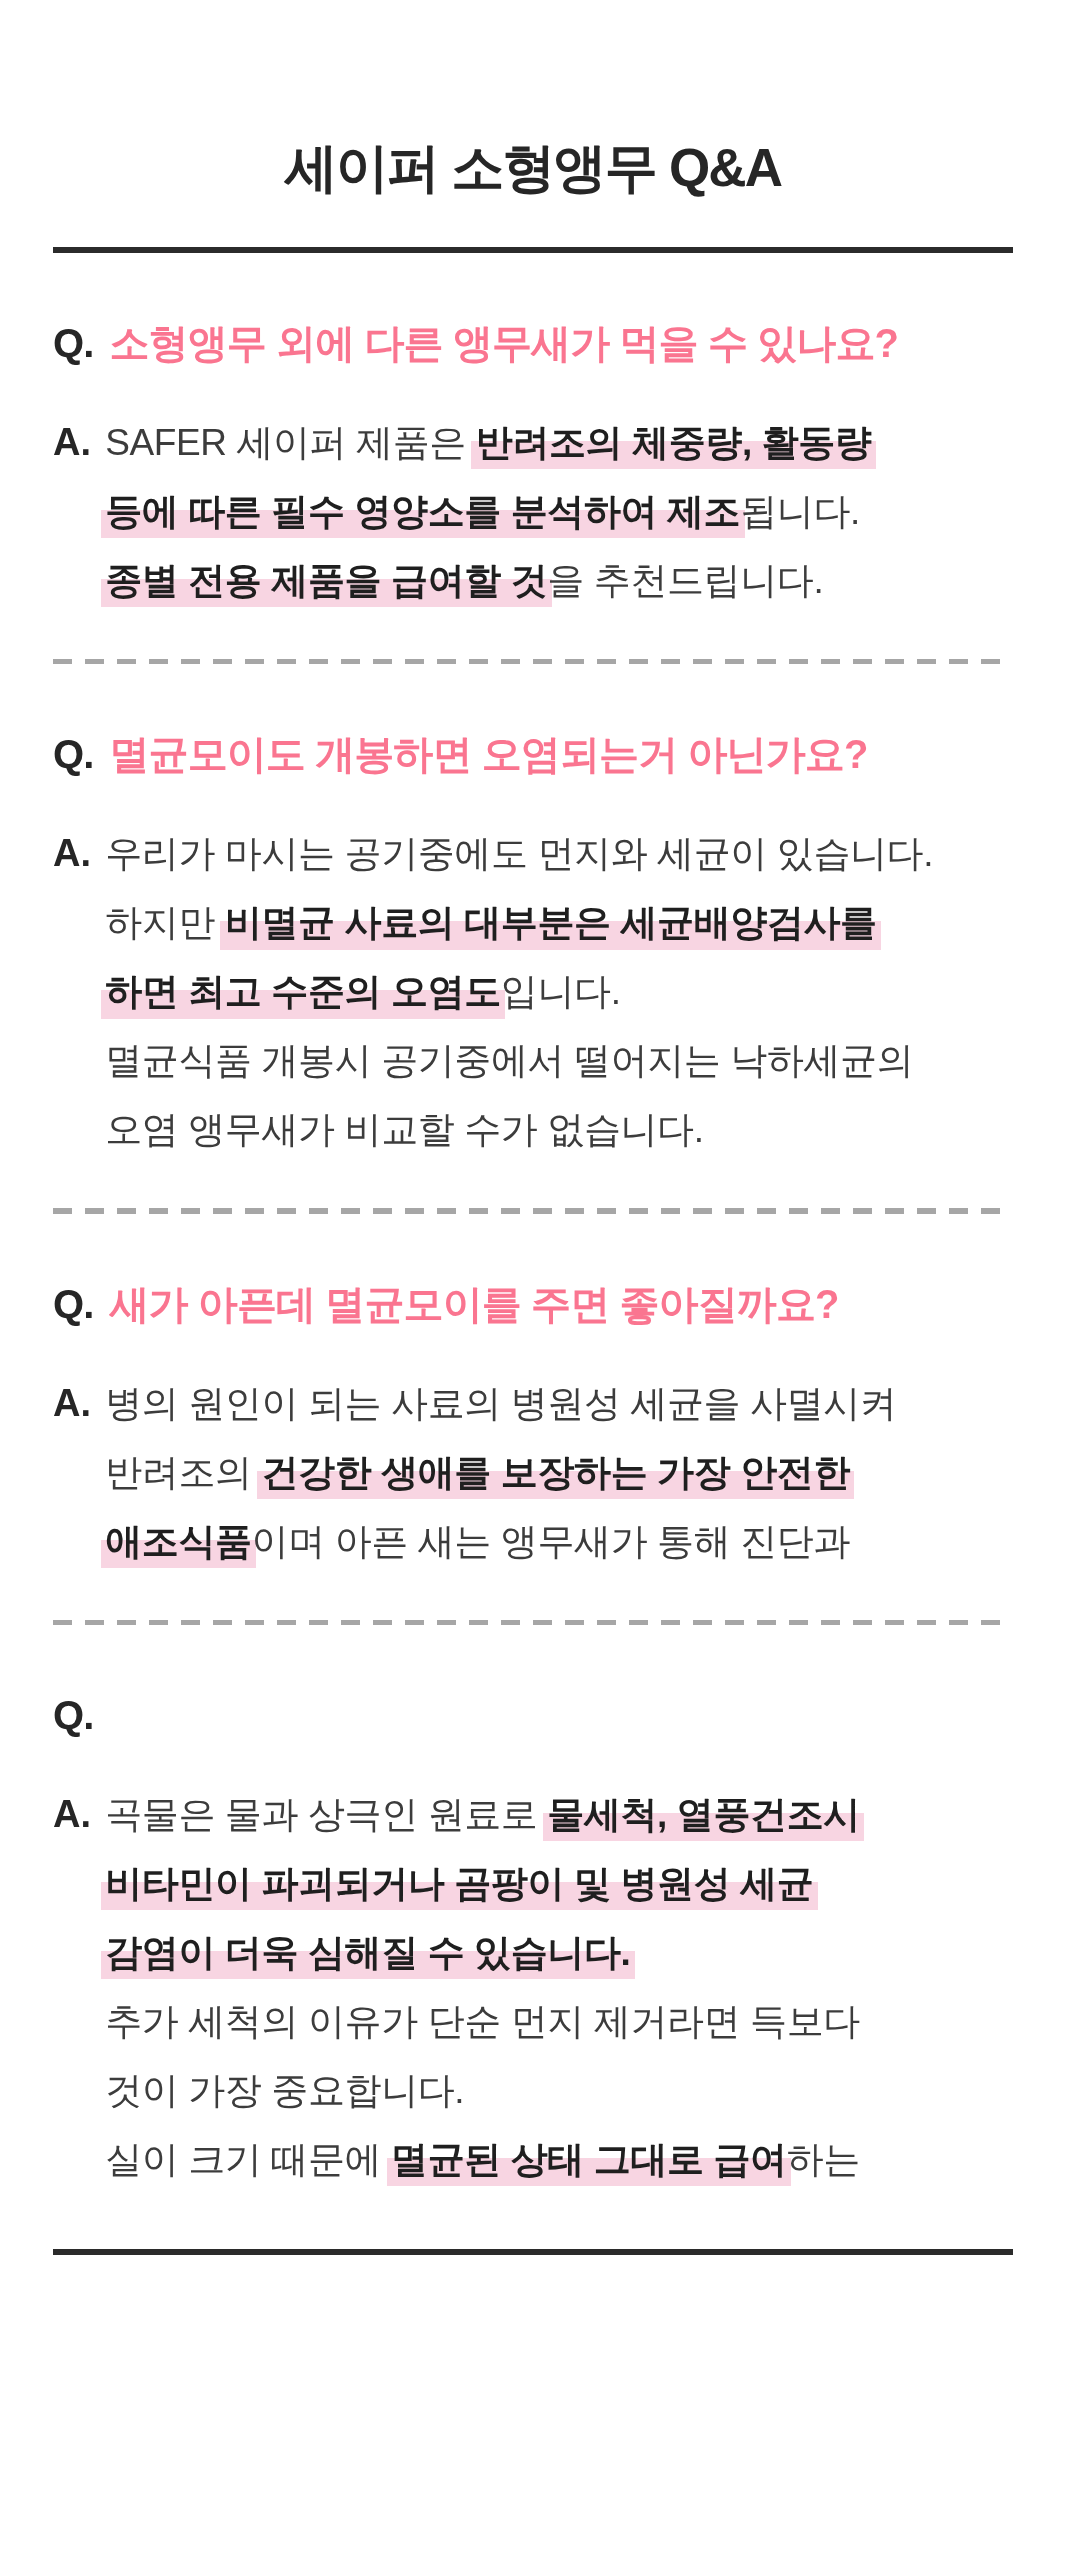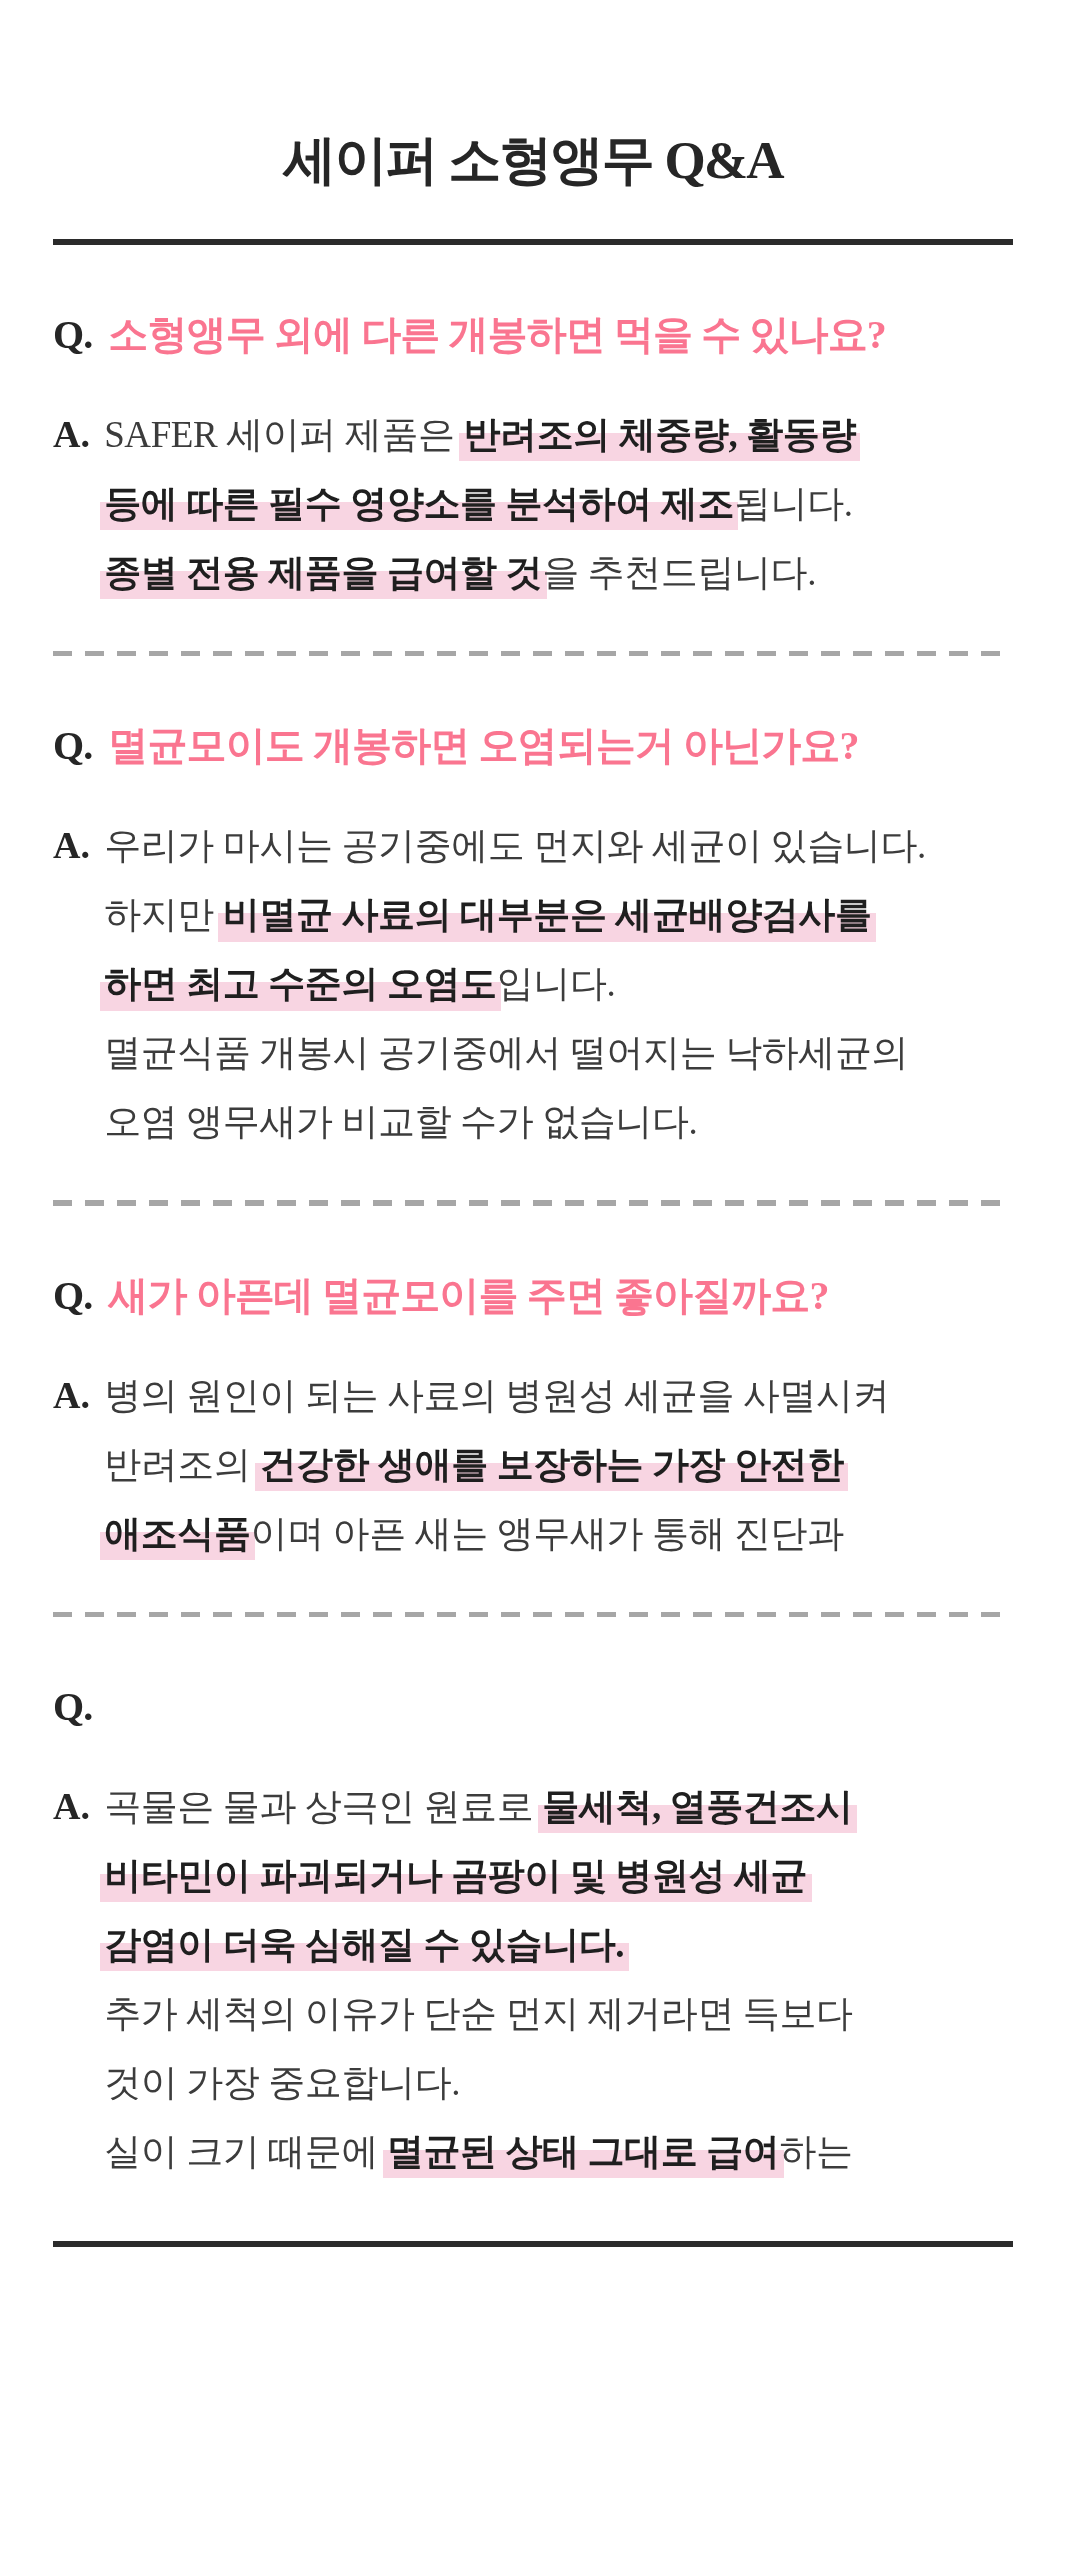--- a/index.html
+++ b/index.html
@@ -10,24 +10,23 @@
     --divider-dark:#2B2B2B;
     --divider-dash:#A6A6A6;
   }
   *{box-sizing:border-box;}
   html,body{margin:0;padding:0;background:#ffffff;}
   body{font-family:"Liberation Sans","DejaVu Sans",sans-serif;}
   .page{
     position:relative;
     width:1066px;
     height:2542px;
-    margin:0 auto;
+    margin:8px auto;
     background:#ffffff;
     overflow:hidden;
-    font-family:Liberation Serif, serif;
   }
   .page-title{
     margin:0;
     padding-top:129px;
     text-align:center;
     font-size:53px;
     line-height:62px;
     font-weight:900;
     letter-spacing:-1.8px;
     color:var(--heading-text);
@@ -93,21 +92,21 @@
 <body>
 
 <div class="page">
   <h1 class="page-title">세이퍼 소형앵무 Q&amp;A</h1>
   <div class="rule top"></div>
 
   <main>
   <section class="qa-section">
     <div class="q-row">
       <span class="q-prefix">Q.</span>
-      <span class="q-text">소형앵무 외에 다른 개봉하면 먹을 수 있나요?</span>
+      <span class="q-text">소형앵무 외에 다른 앵무새가 먹을 수 있나요?</span>
     </div>
     <div class="a-row">
       <span class="a-prefix">A.</span>
       <div class="a-lines">
             <div class="a-line"><span class="plain">SAFER 세이퍼 제품은 </span><span class="hl">반려조의 체중량, 활동량</span></div>
             <div class="a-line"><span class="hl">등에 따른 필수 영양소를 분석하여 제조</span><span class="plain">됩니다.</span></div>
             <div class="a-line"><span class="hl">종별 전용 제품을 급여할 것</span><span class="plain">을 추천드립니다.</span></div>
           </div>
     </div>
   </section>

